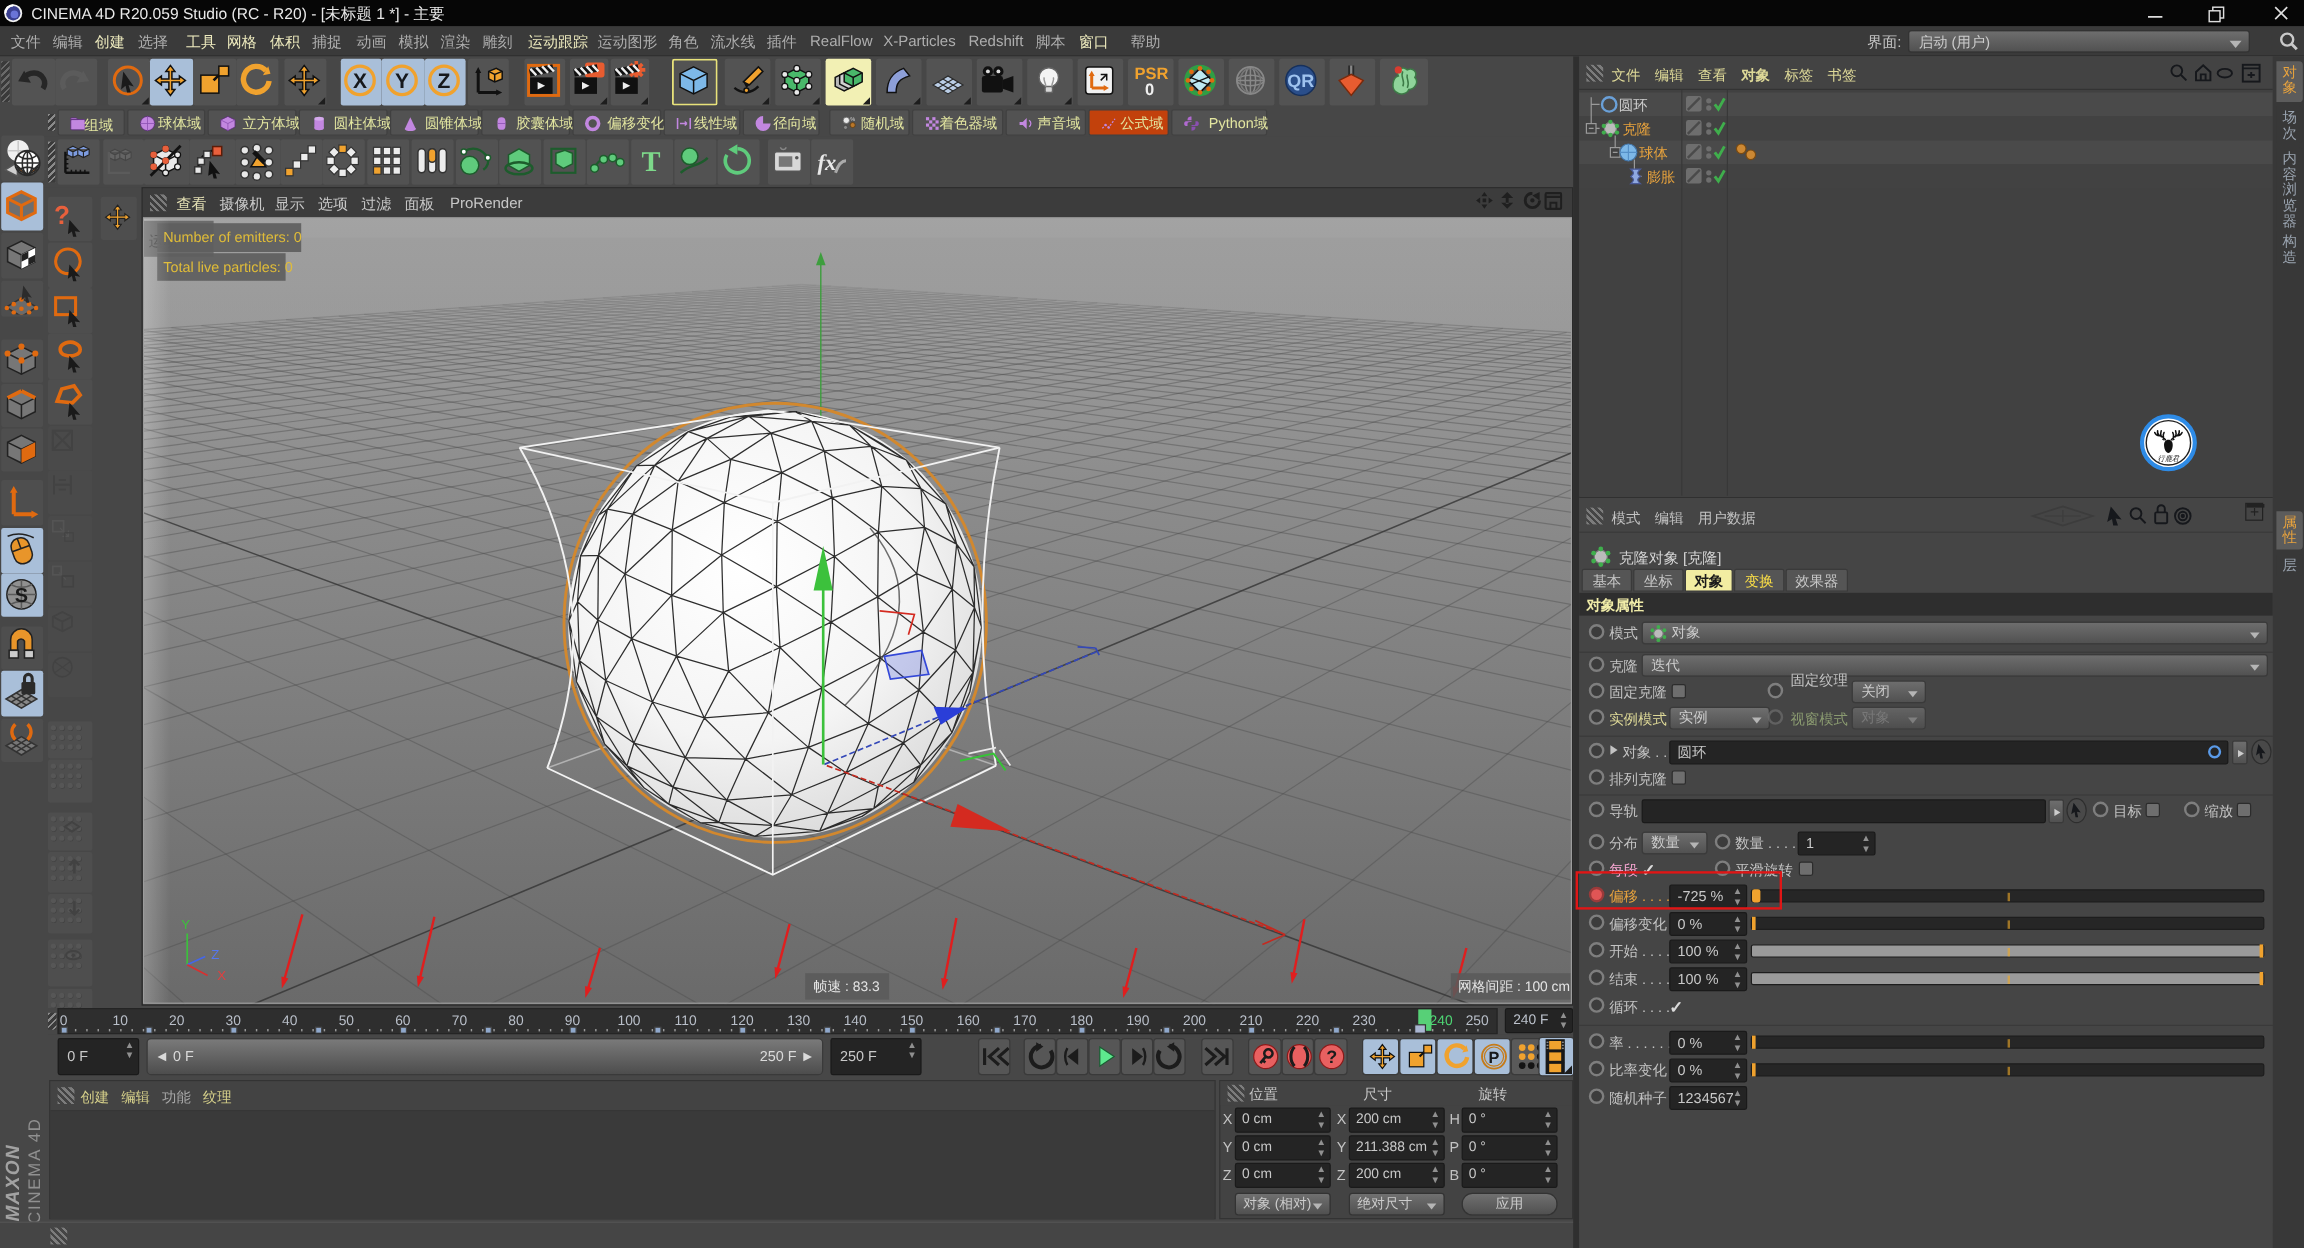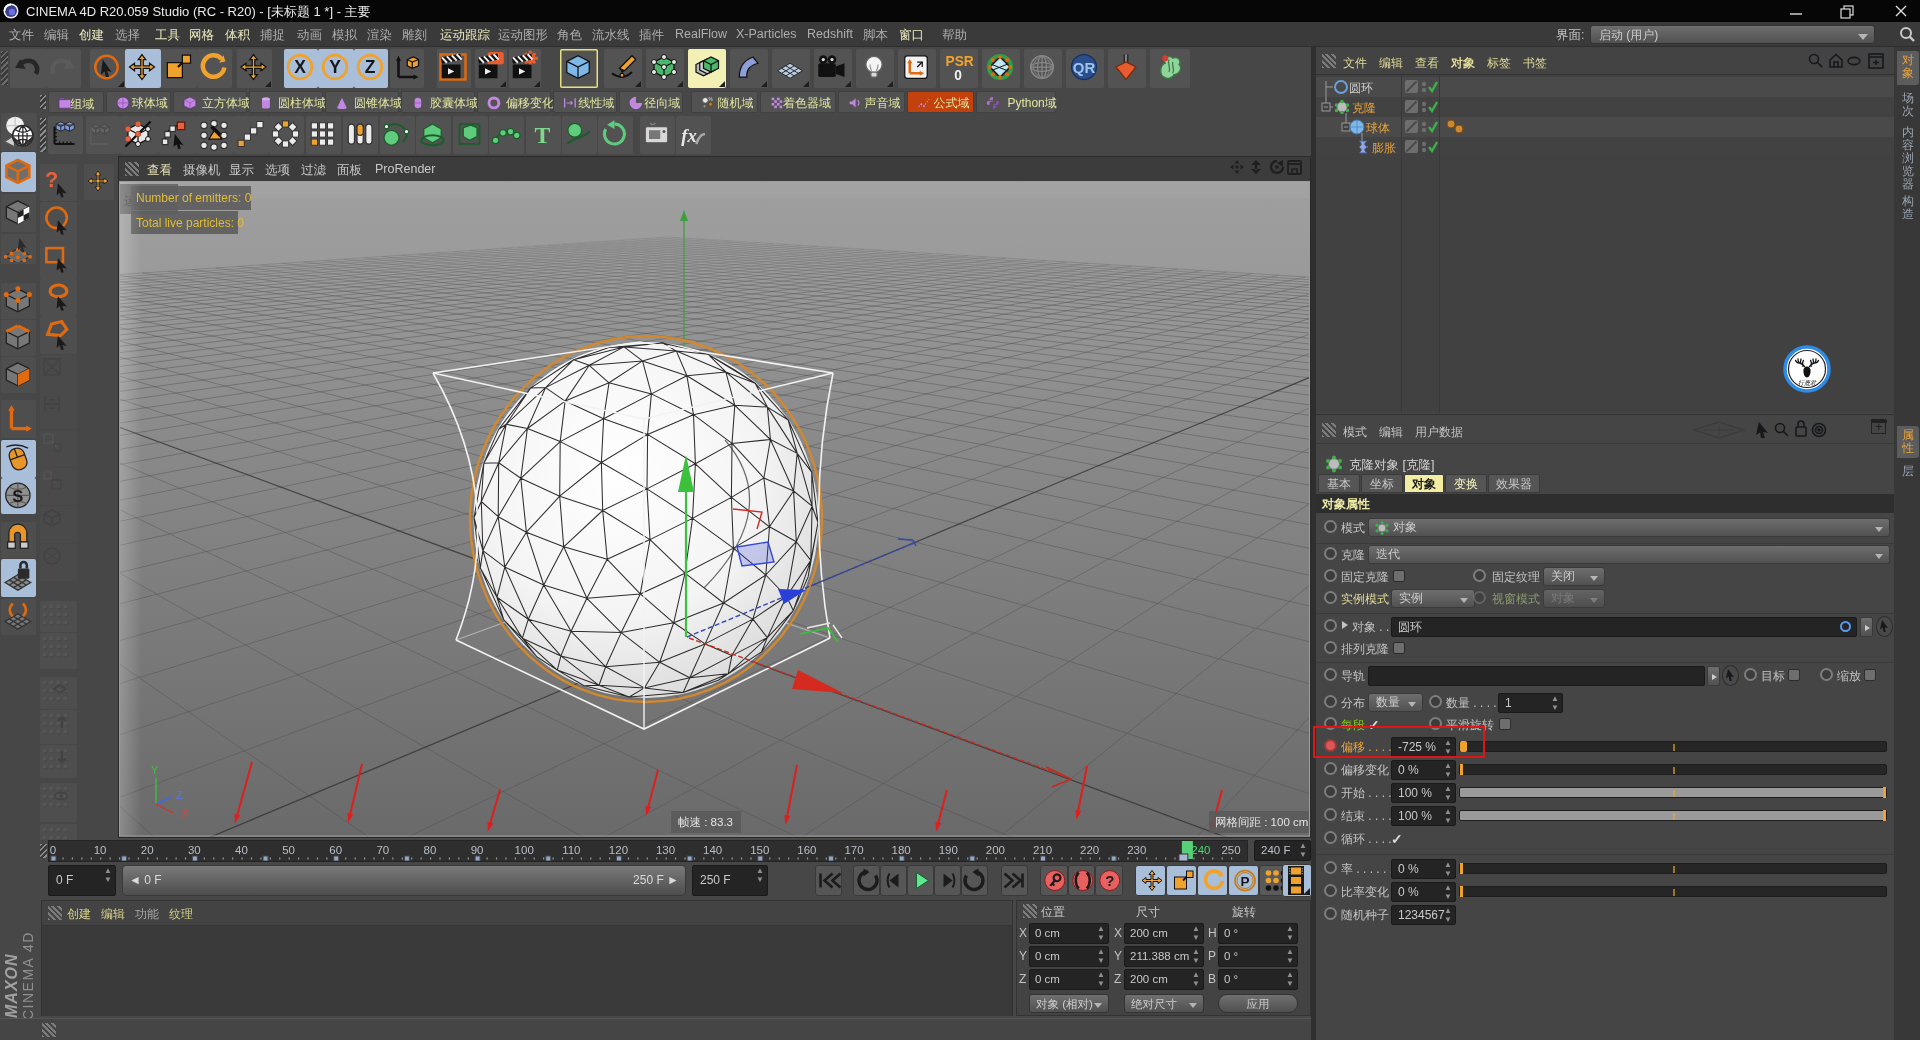--- a/index.html
+++ b/index.html
@@ -1841,21 +1841,21 @@
             <circle cx="16" cy="13.5" r="2"></circle>
             <circle cx="10" cy="16.5" r="2"></circle>
             <circle cx="4" cy="13.5" r="2"></circle>
             <circle cx="4" cy="7" r="2"></circle>
           </g>
         </svg></div>
       <div class="abs" style="left: 33px; top: 43px; font-size: 12.5px; color: rgb(213, 213, 213);">克隆对象 [克隆]</div>
       <div class="abs" style="left: 2px; top: 60px; width: 42px; height: 19px; background: rgb(85, 85, 85); border: 1px solid rgb(58, 58, 58); border-radius: 2px 2px 0px 0px; color: rgb(200, 200, 200); font-size: 12px; text-align: center; line-height: 18px;">基本</div>
       <div class="abs" style="left: 45px; top: 60px; width: 42px; height: 19px; background: rgb(85, 85, 85); border: 1px solid rgb(58, 58, 58); border-radius: 2px 2px 0px 0px; color: rgb(200, 200, 200); font-size: 12px; text-align: center; line-height: 18px;">坐标</div>
       <div class="abs" style="left: 88px; top: 60px; width: 40px; height: 19px; background: rgb(242, 237, 162); border: 1px solid rgb(58, 58, 58); border-radius: 2px 2px 0px 0px; color: rgb(26, 26, 26); font-size: 12px; text-align: center; line-height: 18px; font-weight: bold;">对象</div>
-      <div class="abs" style="left: 129px; top: 60px; width: 42px; height: 19px; background: rgb(85, 85, 85); border: 1px solid rgb(58, 58, 58); border-radius: 2px 2px 0px 0px; color: #fef9c3; font-size: 12px; text-align: center; line-height: 18px;">变换</div>
+      <div class="abs" style="left: 129px; top: 60px; width: 42px; height: 19px; background: rgb(85, 85, 85); border: 1px solid rgb(58, 58, 58); border-radius: 2px 2px 0px 0px; color: #fde047; font-size: 12px; text-align: center; line-height: 18px;">变换</div>
       <div class="abs" style="left: 172px; top: 60px; width: 52px; height: 19px; background: rgb(85, 85, 85); border: 1px solid rgb(58, 58, 58); border-radius: 2px 2px 0px 0px; color: rgb(200, 200, 200); font-size: 12px; text-align: center; line-height: 18px;">效果器</div>
       <div class="abs" style="left: 0px; top: 80px; width: 578px; height: 19px; background: rgb(46, 46, 46); color: rgb(240, 236, 168); font-size: 12px; font-weight: bold; padding: 2px 0px 0px 6px;">对象属性</div>
       <div class="abs" style="left: 8px; top: 106px; width: 13px; height: 13px; border-radius: 50%; border: 2px solid rgb(126, 126, 126); background: rgb(60, 60, 60);"></div>
       <div class="abs" style="left: 25px; top: 106px; font-size: 12px; color: rgb(195, 195, 195); white-space: nowrap;">模式</div>
       <div class="abs" style="left: 52px; top: 104px; width: 522px; height: 19px; background: linear-gradient(rgb(110, 110, 110), rgb(81, 81, 81)); border: 1px solid rgb(58, 58, 58); border-radius: 3px; color: rgb(204, 204, 204); font-size: 12px; line-height: 17px; padding-left: 24px;">对象<div class="ddarrow" style="border-left-width:4.5px;border-right-width:4.5px;border-top-width:5.5px;"></div><svg width="16" height="16" style="position: absolute; left: 5px; top: 1px;">
           <circle cx="8" cy="8" r="4" fill="#bbb" stroke="#777"></circle>
           <g fill="#3fae4c">
             <circle cx="8" cy="2.5" r="1.6"></circle>
             <circle cx="13" cy="5.2" r="1.6"></circle>
             <circle cx="13" cy="10.8" r="1.6"></circle>
@@ -1865,21 +1865,21 @@
           </g>
         </svg></div>
       <div class="abs" style="left: 0px; top: 129px; width: 578px; height: 1px; background: rgb(58, 58, 58);"></div>
       <div class="abs" style="left: 8px; top: 133px; width: 13px; height: 13px; border-radius: 50%; border: 2px solid rgb(126, 126, 126); background: rgb(60, 60, 60);"></div>
       <div class="abs" style="left: 25px; top: 133px; font-size: 12px; color: rgb(195, 195, 195); white-space: nowrap;">克隆</div>
       <div class="abs" style="left: 52px; top: 131px; width: 522px; height: 19px; background: linear-gradient(rgb(110, 110, 110), rgb(81, 81, 81)); border: 1px solid rgb(58, 58, 58); border-radius: 3px; color: rgb(204, 204, 204); font-size: 12px; line-height: 17px; padding-left: 7px;">迭代<div class="ddarrow" style="border-left-width:4.5px;border-right-width:4.5px;border-top-width:5.5px;"></div></div>
       <div class="abs" style="left: 8px; top: 155px; width: 13px; height: 13px; border-radius: 50%; border: 2px solid rgb(126, 126, 126); background: rgb(60, 60, 60);"></div>
       <div class="abs" style="left: 25px; top: 155px; font-size: 12px; color: rgb(195, 195, 195); white-space: nowrap;">固定克隆</div>
       <div class="abs" style="left: 77px; top: 156px; width: 12px; height: 12px; background: rgb(110, 110, 110); border: 1px solid rgb(44, 44, 44); border-radius: 2px;"></div>
       <div class="abs" style="left: 157px; top: 155px; width: 13px; height: 13px; border-radius: 50%; border: 2px solid rgb(126, 126, 126); background: rgb(60, 60, 60);"></div>
-      <div class="abs" style="left: 176px; top: 155px; font-size: 12px; color: rgb(195, 195, 195); white-space: nowrap;">固定纹理</div>
+      <div class="abs" style="left: 176px; top: 145px; font-size: 12px; color: rgb(195, 195, 195); white-space: nowrap;">固定纹理</div>
       <div class="abs" style="left: 227px; top: 153px; width: 62px; height: 19px; background: linear-gradient(rgb(110, 110, 110), rgb(81, 81, 81)); border: 1px solid rgb(58, 58, 58); border-radius: 3px; color: rgb(204, 204, 204); font-size: 12px; line-height: 17px; padding-left: 7px;">关闭<div class="ddarrow" style="border-left-width:4.5px;border-right-width:4.5px;border-top-width:5.5px;"></div></div>
       <div class="abs" style="left: 8px; top: 177px; width: 13px; height: 13px; border-radius: 50%; border: 2px solid rgb(126, 126, 126); background: rgb(60, 60, 60);"></div>
       <div class="abs" style="left: 25px; top: 177px; font-size: 12px; color: rgb(222, 217, 152); white-space: nowrap;">实例模式</div>
       <div class="abs" style="left: 75px; top: 175px; width: 84px; height: 19px; background: linear-gradient(rgb(110, 110, 110), rgb(81, 81, 81)); border: 1px solid rgb(58, 58, 58); border-radius: 3px; color: rgb(204, 204, 204); font-size: 12px; line-height: 17px; padding-left: 7px;">实例<div class="ddarrow" style="border-left-width:4.5px;border-right-width:4.5px;border-top-width:5.5px;"></div></div>
       <div class="abs" style="left: 157px; top: 177px; width: 13px; height: 13px; border-radius: 50%; border: 2px solid rgb(126, 126, 126); background: rgb(60, 60, 60); opacity: 0.5;"></div>
       <div class="abs" style="left: 176px; top: 177px; font-size: 12px; color: rgb(138, 154, 112); white-space: nowrap;">视窗模式</div>
       <div class="abs" style="left: 227px; top: 175px; width: 62px; height: 19px; background: linear-gradient(rgb(110, 110, 110), rgb(81, 81, 81)); border: 1px solid rgb(58, 58, 58); border-radius: 3px; color: rgb(138, 138, 138); font-size: 12px; line-height: 17px; padding-left: 7px; opacity: 0.75;">对象<div class="ddarrow" style="border-left-width:4.5px;border-right-width:4.5px;border-top-width:5.5px;opacity:.6"></div></div>
       <div class="abs" style="left: 0px; top: 199px; width: 578px; height: 1px; background: rgb(58, 58, 58);"></div>
       <div class="abs" style="left: 8px; top: 205px; width: 13px; height: 13px; border-radius: 50%; border: 2px solid rgb(126, 126, 126); background: rgb(60, 60, 60);"></div>
       <div class="abs" style="left: 26px; top: 207px; width: 0px; height: 0px; border-top: 4px solid transparent; border-bottom: 4px solid transparent; border-left: 6px solid rgb(195, 195, 195);"></div>
@@ -1910,21 +1910,21 @@
       <div class="abs" style="left: 504px; top: 254px; width: 13px; height: 13px; border-radius: 50%; border: 2px solid rgb(126, 126, 126); background: rgb(60, 60, 60);"></div>
       <div class="abs" style="left: 521px; top: 254px; font-size: 12px; color: rgb(195, 195, 195); white-space: nowrap;">缩放</div>
       <div class="abs" style="left: 548px; top: 255px; width: 12px; height: 12px; background: rgb(110, 110, 110); border: 1px solid rgb(44, 44, 44); border-radius: 2px;"></div>
       <div class="abs" style="left: 8px; top: 281px; width: 13px; height: 13px; border-radius: 50%; border: 2px solid rgb(126, 126, 126); background: rgb(60, 60, 60);"></div>
       <div class="abs" style="left: 25px; top: 281px; font-size: 12px; color: rgb(195, 195, 195); white-space: nowrap;">分布</div>
       <div class="abs" style="left: 52px; top: 279px; width: 55px; height: 19px; background: linear-gradient(rgb(110, 110, 110), rgb(81, 81, 81)); border: 1px solid rgb(58, 58, 58); border-radius: 3px; color: rgb(204, 204, 204); font-size: 12px; line-height: 17px; padding-left: 7px;">数量<div class="ddarrow" style="border-left-width:4.5px;border-right-width:4.5px;border-top-width:5.5px;"></div></div>
       <div class="abs" style="left: 113px; top: 281px; width: 13px; height: 13px; border-radius: 50%; border: 2px solid rgb(126, 126, 126); background: rgb(60, 60, 60);"></div>
       <div class="abs" style="left: 130px; top: 281px; font-size: 12px; color: rgb(195, 195, 195); white-space: nowrap;">数量 . . . .</div>
       <div class="abs" style="left: 182px; top: 279px; width: 65px; height: 20px; background: rgb(36, 36, 36); border: 1px solid rgb(26, 26, 26); border-radius: 2px; color: rgb(201, 201, 201); font-size: 12px; line-height: 18px; padding-left: 6px;">1<div class="spin">▲<br>▼</div></div>
       <div class="abs" style="left: 8px; top: 303px; width: 13px; height: 13px; border-radius: 50%; border: 2px solid rgb(126, 126, 126); background: rgb(60, 60, 60);"></div>
-      <div class="abs" style="left: 25px; top: 303px; font-size: 12px; color: #84cc16; white-space: nowrap; text-align: right;">每段</div>
+      <div class="abs" style="left: 25px; top: 303px; font-size: 12px; color: #f9a8d4; white-space: nowrap; text-align: right;">每段</div>
       <div class="abs" style="left: 52px; top: 303px; font-size: 14px; color: rgb(218, 218, 218); font-weight: bold;">✓</div>
       <div class="abs" style="left: 113px; top: 303px; width: 13px; height: 13px; border-radius: 50%; border: 2px solid rgb(126, 126, 126); background: rgb(60, 60, 60);"></div>
       <div class="abs" style="left: 130px; top: 303px; font-size: 12px; color: rgb(195, 195, 195); white-space: nowrap;">平滑旋转</div>
       <div class="abs" style="left: 183px; top: 304px; width: 12px; height: 12px; background: rgb(110, 110, 110); border: 1px solid rgb(44, 44, 44); border-radius: 2px;"></div>
       <div class="abs" style="left: 8px; top: 325px; width: 13px; height: 13px; border-radius: 50%; border: 2px solid rgb(154, 58, 58); background: rgb(224, 85, 85);"></div>
       <div class="abs" style="left: 25px; top: 325px; font-size: 12px; color: rgb(232, 163, 61); white-space: nowrap;">偏移 . . . .</div>
       <div class="abs" style="left: 75px; top: 323px; width: 65px; height: 20px; background: rgb(36, 36, 36); border: 1px solid rgb(26, 26, 26); border-radius: 2px; color: rgb(201, 201, 201); font-size: 12px; line-height: 18px; padding-left: 6px;">-725 %<div class="spin">▲<br>▼</div></div>
       <div class="abs" style="left: 143px; top: 327px; width: 428px; height: 11px; background: rgb(38, 38, 38); border-radius: 2px; border: 1px solid rgb(29, 29, 29);">
         <div class="abs" style="left: 0px; top: -1px; width: 7px; height: 11px; background: rgb(240, 162, 46); border-radius: 2px;"></div>
         <div class="abs" style="left: 213px; top: 2px; width: 1.5px; height: 7px; background: rgba(240, 170, 40, 0.6);"></div>

